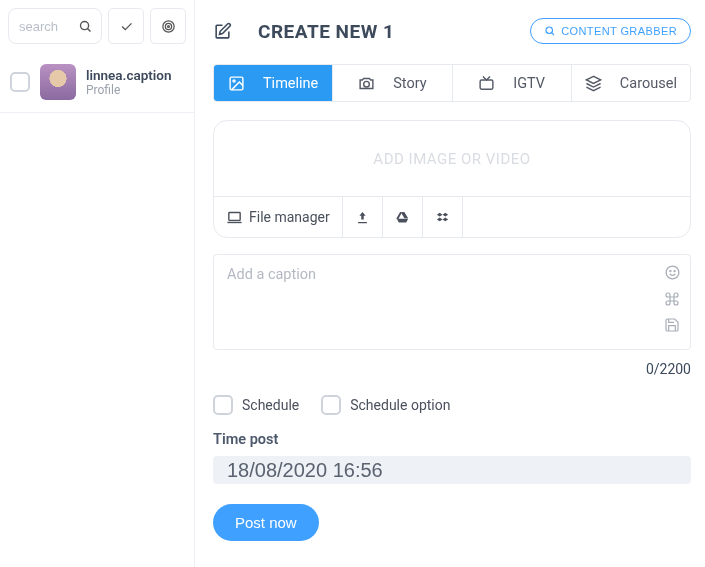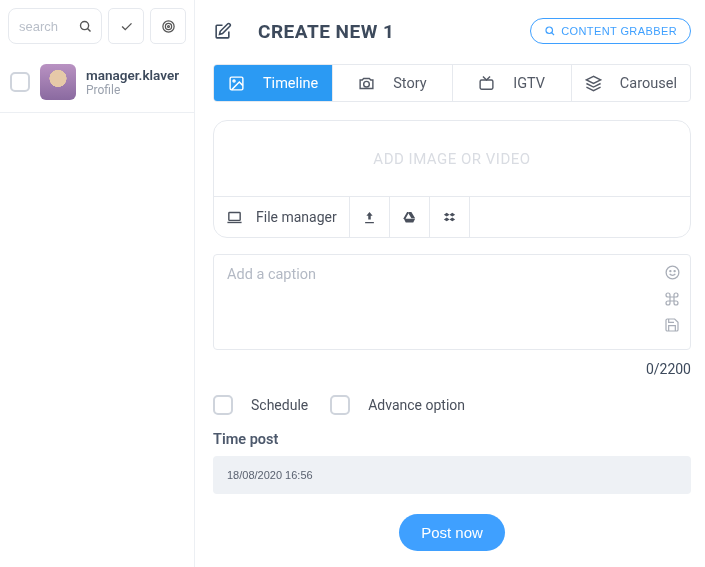--- a/index.html
+++ b/index.html
@@ -27,37 +27,37 @@
   .grabber { border: 1px solid #3fa0ff; color: #3fa0ff; background: #fff; border-radius: 999px; padding: 6px 13px; font-size: 11px; font-weight: 400; letter-spacing: 0.4px; display: flex; align-items: center; gap: 5px; cursor: pointer; }
 
   .tabs { display: flex; border: 1px solid #e6e9ee; border-radius: 4px; overflow: hidden; margin-bottom: 18px; }
   .tab { flex: 1; height: 36px; display: flex; align-items: center; justify-content: center; gap: 18px; color: #545a66; cursor: pointer; border-right: 1px solid #e6e9ee; font-size: 14.5px; }
   .tab:last-child { border-right: none; }
   .tab.active { background: #2b9af3; color: #fff; }
 
   .boxed { border: 1px solid #e6e9ee; border-radius: 14px; }
   .media-drop { height: 75px; display: flex; align-items: center; justify-content: center; color: #d9dce2; font-size: 15px; letter-spacing: 0.5px; }
   .media-bar { display: flex; align-items: center; border-top: 1px solid #e6e9ee; }
-  .mb-btn { height: 40px; display: flex; align-items: center; gap: 13px; padding: 0 12px; border-right: 1px solid #e6e9ee; color: #4a505c; cursor: pointer; }
+  .mb-btn { height: 40px; display: flex; align-items: center; gap: 6px; padding: 0 12px; border-right: 1px solid #e6e9ee; color: #4a505c; cursor: pointer; }
   .mb-icon { width: 40px; justify-content: center; }
 
   .caption-wrap { position: relative; margin-top: 16px; }
   .caption { width: 100%; height: 96px; border: 1px solid #e6e9ee; border-radius: 4px; padding: 11px 40px 11px 13px; font-family: inherit; font-size: 14.5px; outline: none; resize: none; color: #555; }
   .caption::placeholder { color: #b3b9c4; }
   .side-icons { position: absolute; right: 10px; top: 10px; display: flex; flex-direction: column; gap: 10px; color: #a8adb7; }
   .side-icons span { cursor: pointer; }
   .counter { text-align: right; margin-top: 8px; font-size: 14px; color: #3d4a5c; }
 
   .options { display: flex; gap: 22px; margin-top: 18px; }
-  .opt { display: flex; align-items: center; gap: 18px; color: #4a505c; cursor: pointer; }
+  .opt { display: flex; align-items: center; gap: 9px; color: #4a505c; cursor: pointer; }
 
   .tp-label { margin-top: 16px; font-weight: 600; color: #4d596c; font-size: 14.5px; }
-  .tp-input { width: 100%; height: 38px; background: #eef1f5; border: none; border-radius: 4px; margin-top: 8px; padding: 0 14px; font-size: 11px; color: #5a6270; outline: none; }
-
-  .actions { display: flex; justify-content: center; margin-top: 20px; }
+  .tp-input { width: 100%; height: 28px; background: #eef1f5; border: none; border-radius: 4px; margin-top: 8px; padding: 0 14px; font-size: 20px; color: #5a6270; outline: none; }
+
+  .actions { display: flex; justify-content: flex-start; margin-top: 20px; }
   .postnow { background: #3fa0ff; color: #fff; border: none; border-radius: 999px; padding: 10px 22px; font-size: 15px; cursor: pointer; }
 
   svg { display: block; }
 </style>
 </head>
 <body>
 
 <div class="app">
   <aside class="sidebar">
     <div class="sb-top">
@@ -80,21 +80,21 @@
             <circle cx="12" cy="12" r="9"></circle>
             <circle cx="12" cy="12" r="5"></circle>
             <circle cx="12" cy="12" r="1.5"></circle>
           </svg>
       </div>
     </div>
     <div class="account">
       <span class="chk"></span>
       <span class="avatar"></span>
       <div>
-        <div class="acc-name">manager.klaver</div>
+        <div class="acc-name">linnea.caption</div>
         <div class="acc-role">Profile</div>
       </div>
     </div>
   </aside>
 
   <main class="main">
     <div class="hdr">
       <div class="title-row">
         <span>
           <svg width="19" height="19" viewBox="0 0 24 24" fill="none" stroke="#3d4a5c" stroke-width="2">
@@ -219,21 +219,21 @@
     </div>
     <div class="counter">0/2200</div>
 
     <div class="options">
       <label class="opt">
         <span class="chk"></span>
         <span>Schedule</span>
       </label>
       <label class="opt">
         <span class="chk"></span>
-        <span>Advance option</span>
+        <span>Schedule option</span>
       </label>
     </div>
 
     <div class="tp-label">Time post</div>
     <input class="tp-input" type="text" value="18/08/2020 16:56" style="">
 
     <div class="actions">
       <button class="postnow">Post now</button>
     </div>
   </main>

